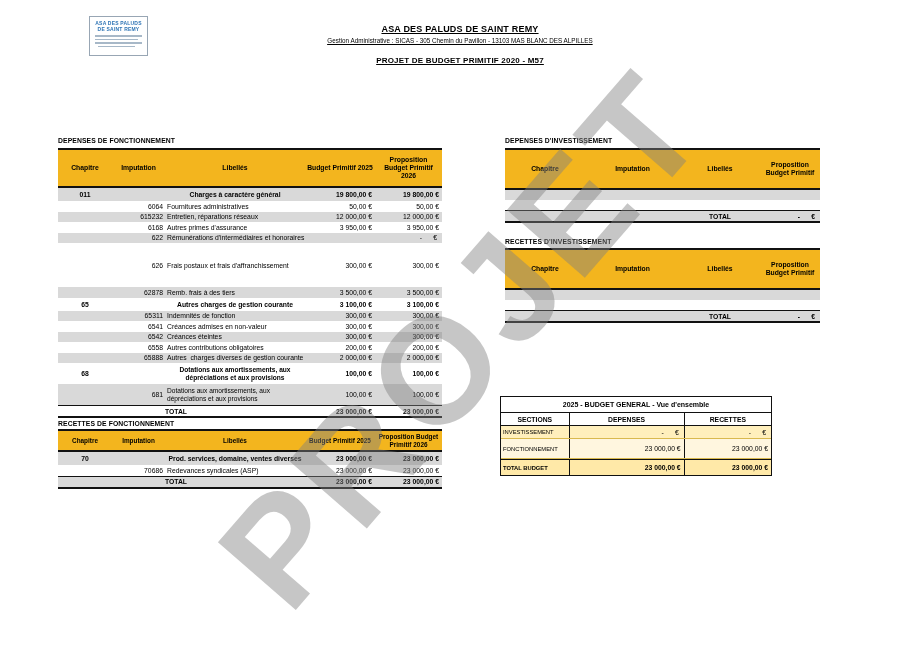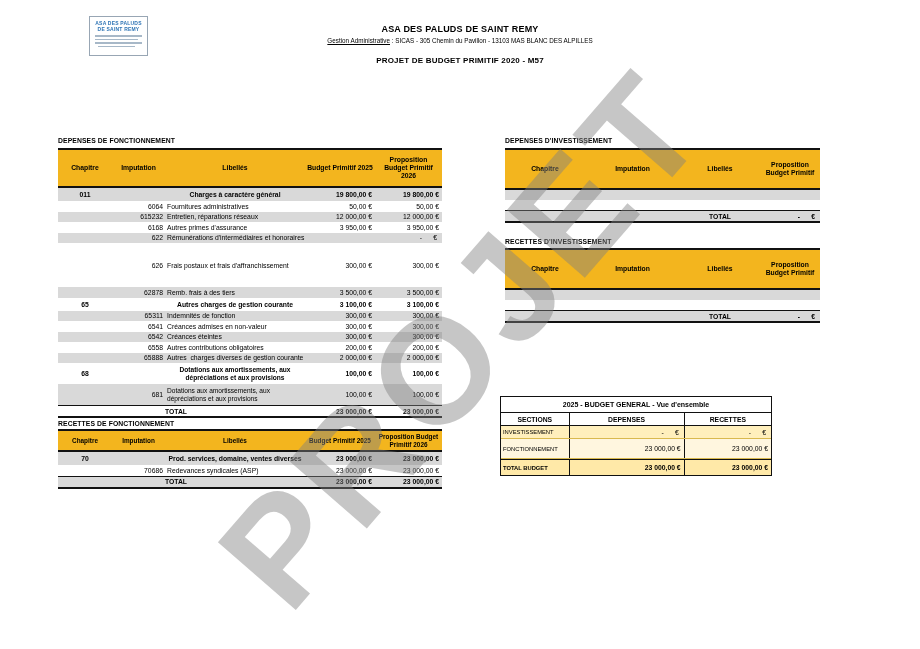--- a/index.html
+++ b/index.html
@@ -10,21 +10,21 @@
   .page{position:absolute;inset:0;background:#fff;}
 
   
   .logo-box{position:absolute;left:89px;top:16px;width:59px;height:40px;
     border:1px solid #98a6b4;background:#fff;box-sizing:border-box;text-align:center;padding-top:3px;}
   .logo-line{font-size:5px;font-weight:bold;color:#2E74B5;line-height:6px;letter-spacing:.2px;}
   .logo-bars{margin-top:3px;}
   .logo-bars .bar{height:1.5px;background:#8aa0b5;opacity:.75;margin:2px 5px;}
   .logo-bars .b2{margin-right:9px;} .logo-bars .b4{margin-left:8px;margin-right:12px;}
 
-  .center-head{position:absolute;left:200px;top:24px;width:520px;text-align:center;}
+  .center-head{position:absolute;left:200px;top:24px;width:520px;text-align:center;text-decoration:underline;}
   .org-name{font-size:9px;font-weight:bold;letter-spacing:.2px;}
   .org-sub{font-size:6.3px;margin-top:3px;}
   .org-sub .ul{text-decoration:underline;}
   .doc-title{font-size:8px;font-weight:bold;margin-top:12px;letter-spacing:.2px;}
 
   
   .watermark{position:absolute;left:140px;top:262px;width:640px;height:160px;
     text-align:center;font-size:150px;line-height:160px;font-weight:bold;
     color:rgba(128,128,128,.45);letter-spacing:8px;
     transform:rotate(-49deg);z-index:40;pointer-events:none;}

